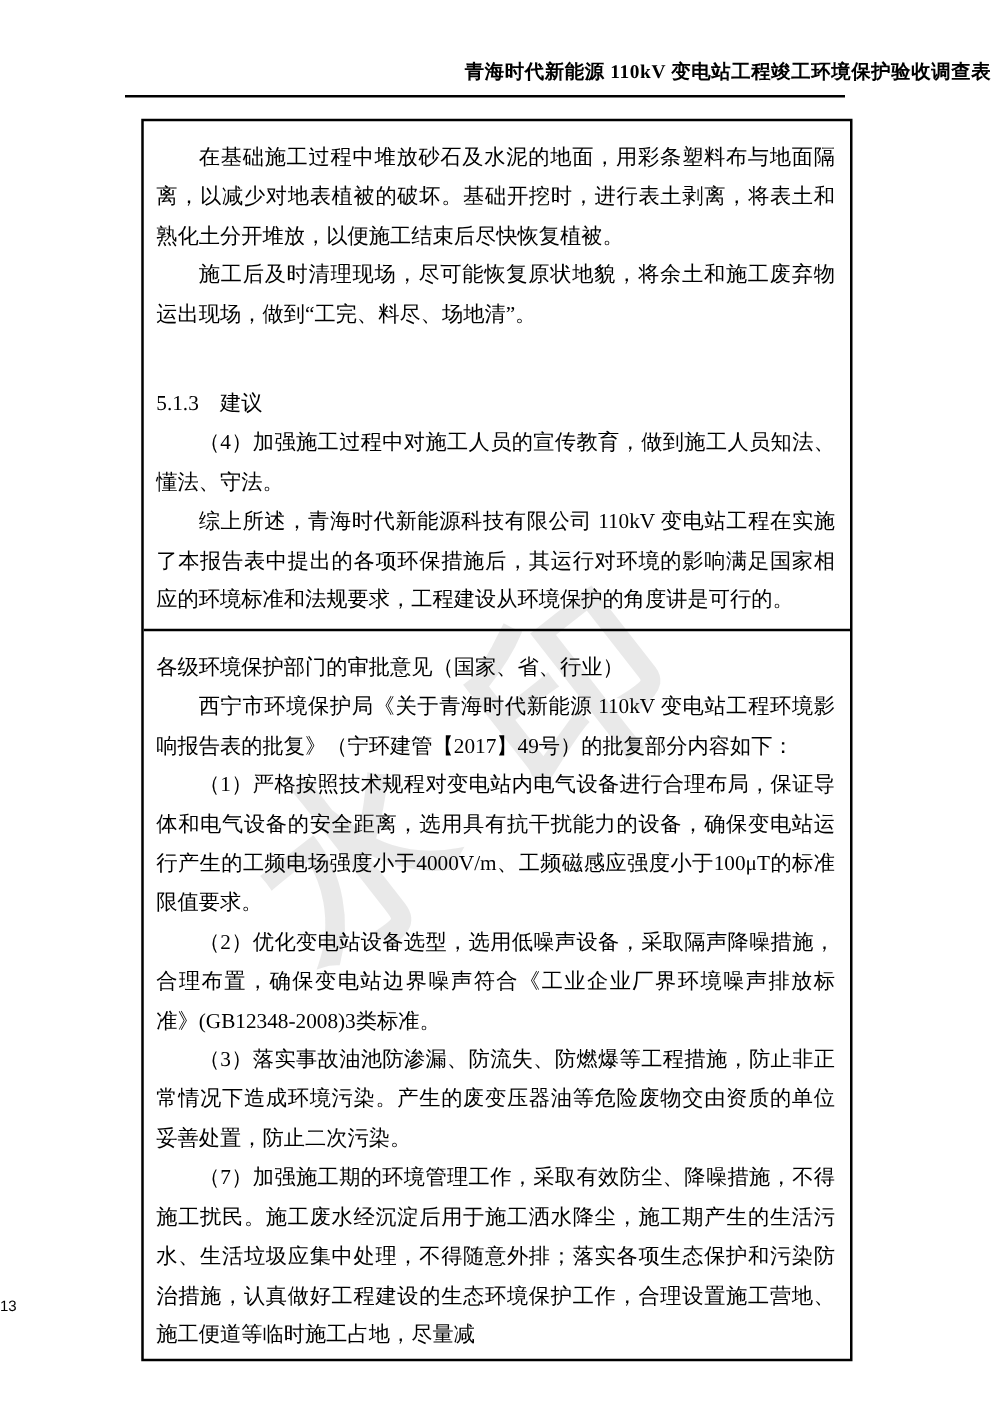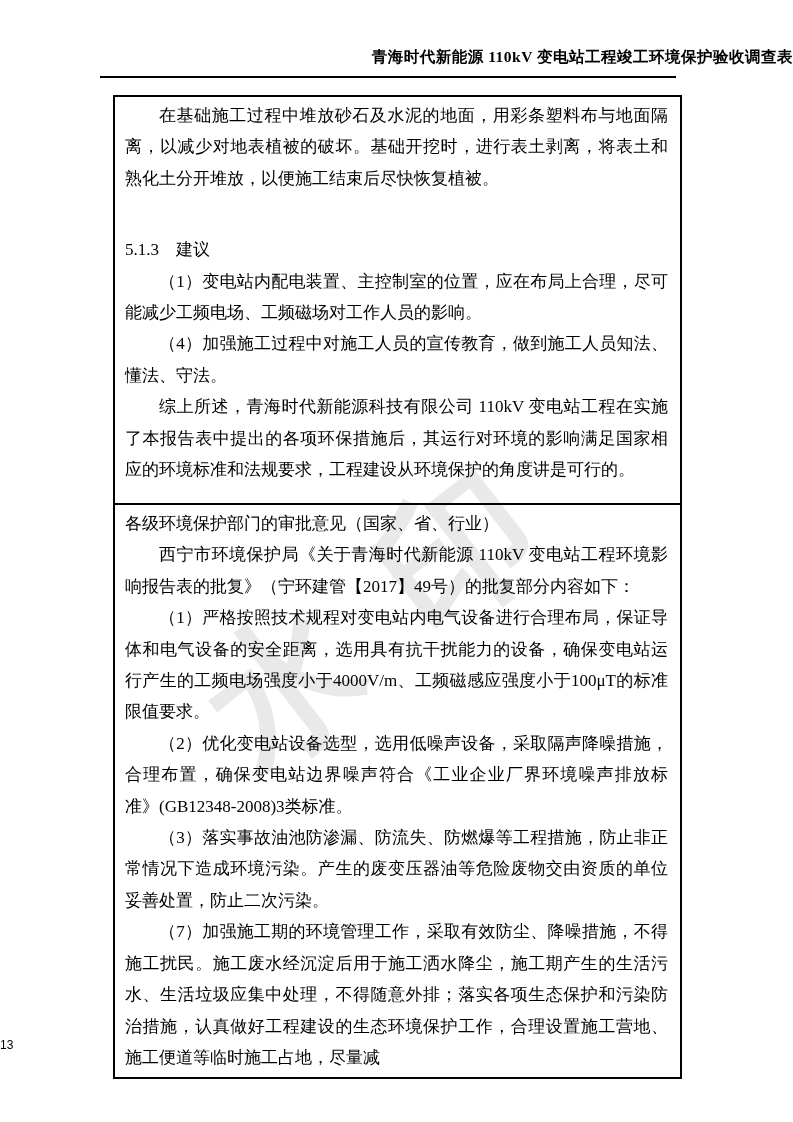--- a/index.html
+++ b/index.html
@@ -54,21 +54,21 @@
     top: 95px;
     left: 113px;
     width: 569px;
     border: 2px solid #000000;
     box-sizing: border-box;
     z-index: 1;
     background: transparent;
   }
   .cell {
     box-sizing: border-box;
-    padding: 3px 12px 4px 10px;
+    padding: 13px 12px 4px 10px;
     font-size: 17px;
     line-height: 31.4px;
     text-align: justify;
     text-justify: inter-ideograph;
   }
   .cell-1 {
     min-height: 408px;
     border-bottom: 2px solid #000000;
   }
   .cell-2 {
@@ -102,22 +102,22 @@
 <body>
 
 <div class="watermark">水印</div>
 
 <div class="doc-title">青海时代新能源 110kV 变电站工程竣工环境保护验收调查表</div>
 <div class="title-rule"></div>
 
 <div class="doc-table">
   <div class="cell cell-1">
     <p class="para">在基础施工过程中堆放砂石及水泥的地面，用彩条塑料布与地面隔离，以减少对地表植被的破坏。基础开挖时，进行表土剥离，将表土和熟化土分开堆放，以便施工结束后尽快恢复植被。</p>
+    <p class="para">施工后及时清理现场，尽可能恢复原状地貌，将余土和施工废弃物运出现场，做到“工完、料尽、场地清”。</p>
     <p class="para no-indent">5.1.3　建议</p>
-    <p class="para">（1）变电站内配电装置、主控制室的位置，应在布局上合理，尽可能减少工频电场、工频磁场对工作人员的影响。</p>
     <p class="para">（4）加强施工过程中对施工人员的宣传教育，做到施工人员知法、懂法、守法。</p>
     <p class="para">综上所述，青海时代新能源科技有限公司 110kV 变电站工程在实施了本报告表中提出的各项环保措施后，其运行对环境的影响满足国家相应的环境标准和法规要求，工程建设从环境保护的角度讲是可行的。</p>
   </div>
   <div class="cell cell-2">
     <p class="cell-heading">各级环境保护部门的审批意见（国家、省、行业）</p>
     <p class="para">西宁市环境保护局《关于青海时代新能源 110kV 变电站工程环境影响报告表的批复》（宁环建管【2017】49号）的批复部分内容如下：</p>
     <p class="para">（1）严格按照技术规程对变电站内电气设备进行合理布局，保证导体和电气设备的安全距离，选用具有抗干扰能力的设备，确保变电站运行产生的工频电场强度小于4000V/m、工频磁感应强度小于100μT的标准限值要求。</p>
     <p class="para">（2）优化变电站设备选型，选用低噪声设备，采取隔声降噪措施，合理布置，确保变电站边界噪声符合《工业企业厂界环境噪声排放标准》(GB12348-2008)3类标准。</p>
     <p class="para">（3）落实事故油池防渗漏、防流失、防燃爆等工程措施，防止非正常情况下造成环境污染。产生的废变压器油等危险废物交由资质的单位妥善处置，防止二次污染。</p>
     <p class="para">（7）加强施工期的环境管理工作，采取有效防尘、降噪措施，不得施工扰民。施工废水经沉淀后用于施工洒水降尘，施工期产生的生活污水、生活垃圾应集中处理，不得随意外排；落实各项生态保护和污染防治措施，认真做好工程建设的生态环境保护工作，合理设置施工营地、施工便道等临时施工占地，尽量减</p>

